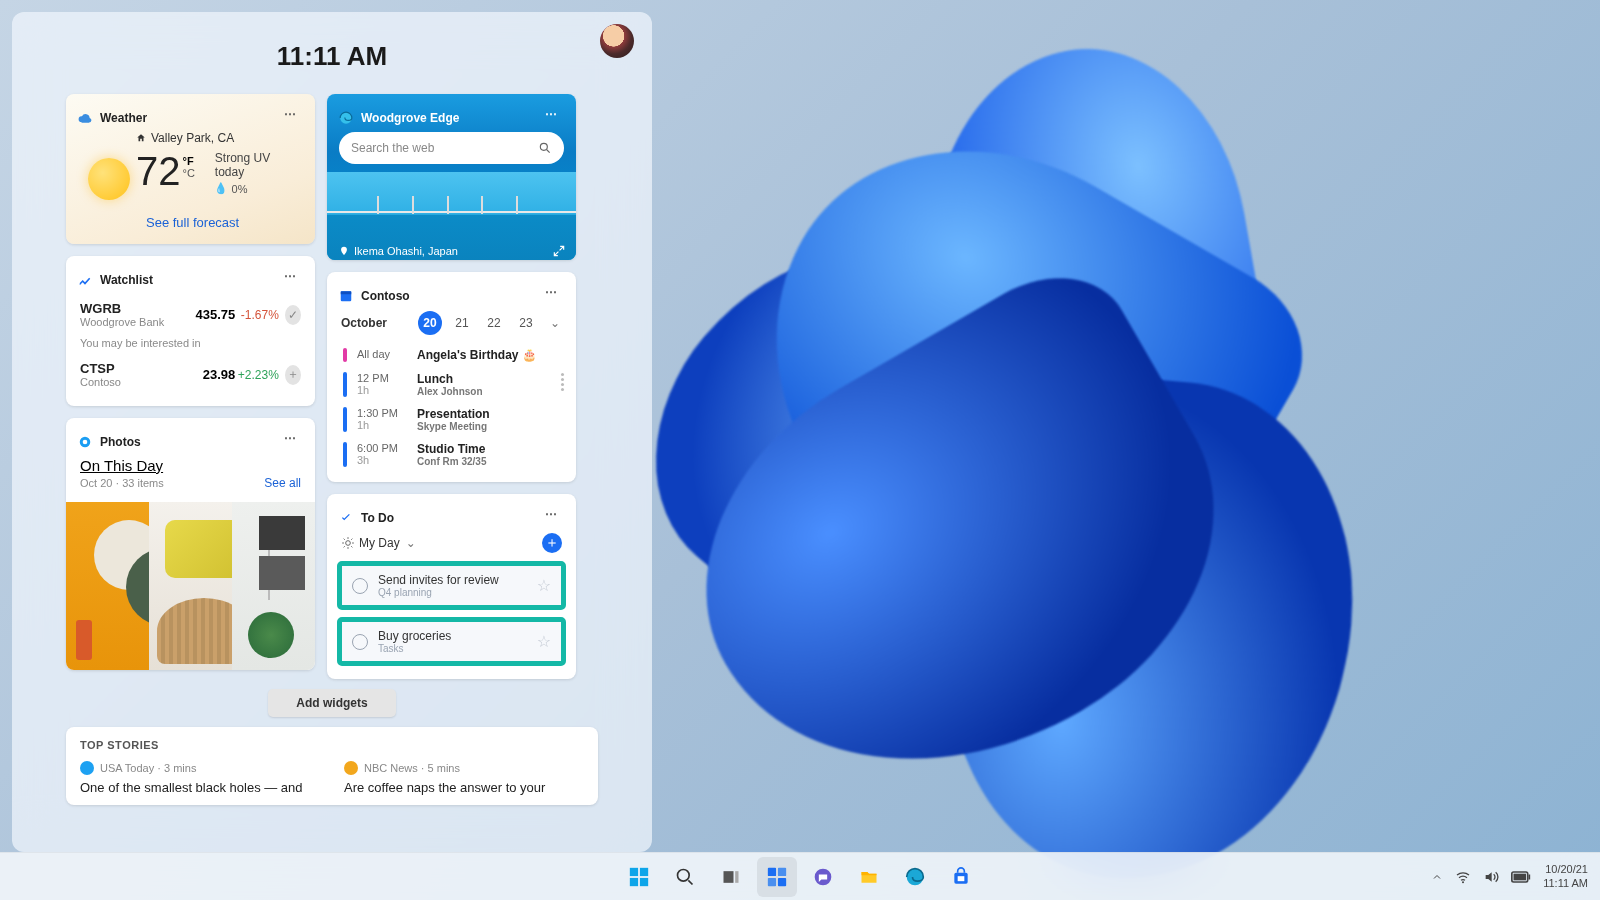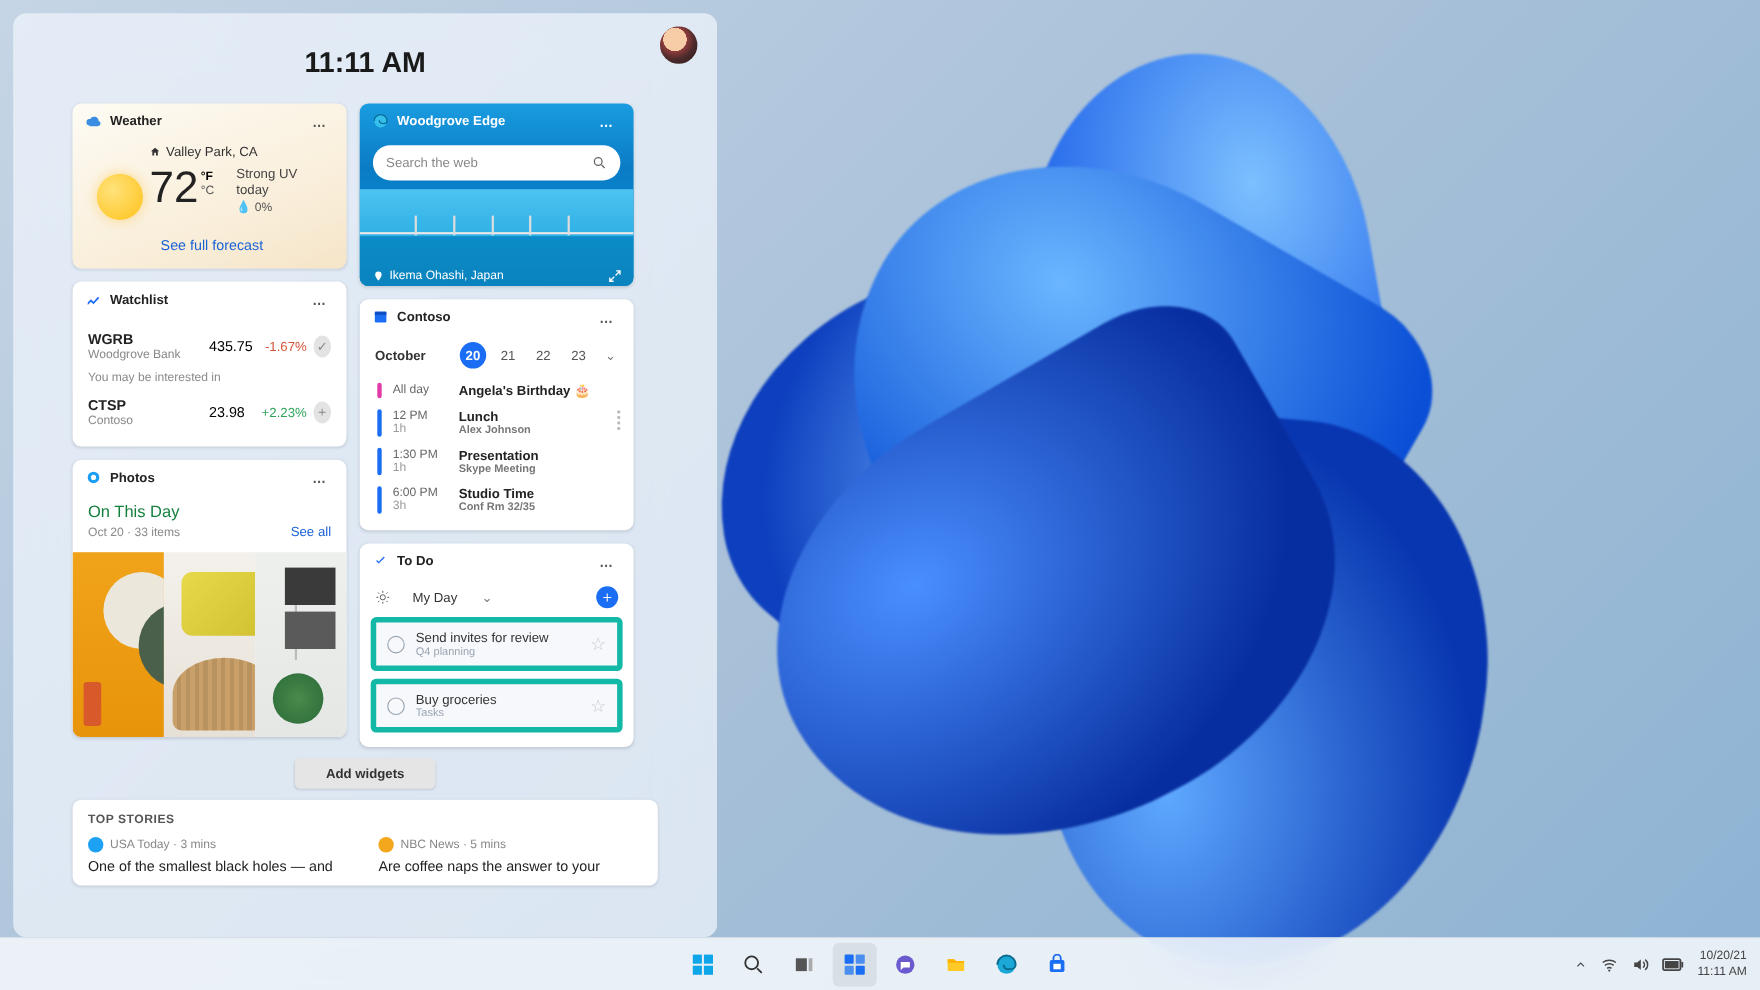--- a/index.html
+++ b/index.html
@@ -28,21 +28,21 @@
     padding: 20px 54px 0 54px;
     overflow: hidden;
   }
   .panel-header { display: flex; align-items: center; justify-content: center; position: relative; height: 48px; margin-bottom: 14px; }
   .panel-time { font-size: 26px; font-weight: 600; color: #1a1a1a; }
   .avatar { position: absolute; right: -36px; top: -8px; width: 34px; height: 34px; border-radius: 50%; background: radial-gradient(circle at 40% 35%, #f6cda6 35%, #8e3b3b 36%, #4b2a2a 60%, #2a1a1a); }
 
   .widget-grid { display:grid; grid-template-columns: 249px 249px; gap: 12px; align-items: start; }
   .col { display:flex; flex-direction:column; gap:12px; }
   .card { background:#fff; border-radius:8px; box-shadow: 0 1px 3px rgba(0,0,0,.12); overflow:hidden; position:relative; }
-  .card-head { display:flex; align-items:flex-start; gap:8px; padding: 9px 12px 6px; font-size:12px; font-weight:600; color:#222; }
+  .card-head { display:flex; align-items:flex-end; gap:8px; padding: 9px 12px 6px; font-size:12px; font-weight:600; color:#222; }
   .card-head .more { margin-left:auto; width:26px; height:22px; border-radius:4px; display:flex; align-items:center; justify-content:center; cursor:pointer; color:#555;}
   .ico { width:14px; height:14px; display:inline-flex; align-items:center; justify-content:center; }
 
   
   .weather-card { background: linear-gradient(160deg,#fdfbf3,#f9edd8 70%,#f5e5c8); }
   .weather-body { padding: 0 16px 6px 70px; }
   .loc { font-size:12px; color:#333; display:flex; gap:5px; align-items:center;}
   .wrow { display:flex; align-items:flex-start; gap:20px; margin-top:6px;}
   .sun { position:absolute; left:22px; top:64px; width:42px; height:42px; border-radius:50%; background: radial-gradient(circle at 35% 35%, #ffe27a, #ffc21a); box-shadow: 0 0 12px rgba(255,180,0,.4);}
   .temp { display:flex; align-items:flex-start; }
@@ -64,21 +64,21 @@
   .edge-scene .pillar{position:absolute;top:26%;width:2px;height:18px;background:#ddd;}
   .edge-loc{position:absolute;left:12px;bottom:9px;font-size:11px;display:flex;gap:5px;align-items:center;}
   .expand{position:absolute;right:10px;bottom:8px;color:#fff;cursor:pointer;}
 
   
   .watch-body{padding:2px 14px 12px;}
   .wrowi{display:flex;align-items:center;font-size:13px; padding:6px 0;}
   .wname{flex:0 0 110px;}
   .wtick{font-weight:600;color:#222;font-size:13px;}
   .wco{font-size:11px;color:#888;}
-  .wprice{width:56px;text-align:left;font-weight:400;}
+  .wprice{width:56px;text-align:right;font-weight:700;}
   .wchg{width:54px;text-align:right;font-size:12px;}
   .neg{color:#d4533a;} .pos{color:#2fa35a;}
   .waction{width:20px;height:20px;margin-left:6px;border-radius:50%;background:#e3e3e3;display:flex;align-items:center;justify-content:center;font-size:12px;color:#888;}
   .wnote{font-size:11px;color:#8a8a8a;margin:3px 0 6px;}
 
   
   .cal-month-row{display:flex;align-items:center;gap:10px;padding:2px 14px 8px;font-size:12px;}
   .cal-month{font-weight:600;color:#333;margin-right:auto;}
   .cal-day{width:24px;height:24px;display:flex;align-items:center;justify-content:center;border-radius:50%;font-size:12px;color:#555;cursor:pointer;}
   .cal-day.sel{background:#1b6ef3;color:#fff;font-weight:600;}
@@ -89,41 +89,41 @@
   .ev .t{width:50px;font-size:11px;color:#666;}
   .ev .t .dur{color:#9a9a9a;}
   .ev .d{font-size:12px;}
   .ev .d .ti{font-weight:600;color:#222;}
   .ev .d .sub{color:#777;font-size:10px;font-weight:bold;}
   .ev .handle{position:absolute;right:0;top:6px;display:flex;flex-direction:column;gap:2px;}
   .ev .handle span{width:3px;height:3px;border-radius:50%;background:#bbb;}
 
   
   .ph-body{padding:0 14px 4px;}
-  .ph-title{font-size:15px;color:#15803d;margin-top:2px;}
+  .ph-title{font-size:15px;color:#000000;margin-top:2px;text-decoration:underline;}
   .ph-sub-row{display:flex;align-items:baseline;justify-content:space-between;margin-top:2px;margin-bottom:8px;}
   .ph-sub{font-size:11px;color:#8a8a8a;}
   .see-all{font-size:12px;color:#1b62d6;cursor:pointer;}
   .thumbs{display:flex;height:168px;margin:0 -0px -0px;}
   .th{flex:1;position:relative;overflow:hidden;}
   .th1{background:linear-gradient(#f0a31a,#e8940a);}
   .th1::before{content:"";position:absolute;left:28px;top:18px;width:70px;height:70px;border-radius:50%;background:#ece7db;}
   .th1::after{content:"";position:absolute;left:60px;top:46px;width:78px;height:78px;border-radius:50%;background:#4a604a;}
   .th1 .bottle{position:absolute;left:10px;bottom:10px;width:16px;height:40px;background:#d85a2a;border-radius:3px;}
   .th2{background:linear-gradient(#f4f1ec,#e6e0d6);}
   .th2 .pillow{position:absolute;left:16px;top:18px;width:80px;height:58px;border-radius:10px;background:linear-gradient(135deg,#e7d94a,#d0c030);}
   .th2 .chair{position:absolute;left:8px;bottom:6px;width:94px;height:66px;border-radius:50% 50% 8px 8px;background:repeating-linear-gradient(90deg,#caa06a 0 4px,#b8925f 4px 8px);}
   .th3{background:linear-gradient(#eef0ee,#e4e7e4);}
   .th3 .frame1{position:absolute;right:10px;top:14px;width:46px;height:34px;background:#3a3a3a;}
   .th3 .frame2{position:absolute;right:10px;top:54px;width:46px;height:34px;background:#5a5a5a;}
   .th3 .plant{position:absolute;left:16px;bottom:12px;width:46px;height:46px;border-radius:50%;background:radial-gradient(#4a8a4a,#2a6a3a);}
   .th3 .cord{position:absolute;left:36px;top:18px;width:2px;height:80px;background:#bbb;}
 
   
-  .todo-sub{display:flex;align-items:center;gap:20px;padding:2px 14px 8px;font-size:12px;color:#333;}
+  .todo-sub{display:flex;align-items:center;gap:4px;padding:2px 14px 8px;font-size:12px;color:#333;}
   .todo-sub .plus{margin-left:auto;width:20px;height:20px;border-radius:50%;background:#1b6ef3;color:#fff;display:flex;align-items:center;justify-content:center;font-size:14px;cursor:pointer;}
   .task{margin:0 10px 7px;background:#f6f8fb;border:5px solid #14b8a6;border-radius:5px;display:flex;align-items:center;gap:10px;padding:7px 10px;}
   .task .circ{width:16px;height:16px;border:1.5px solid #9aa4b2;border-radius:50%;}
   .task .tx .tt{font-size:12px;color:#333;}
   .task .tx .ts{font-size:10px;color:#9aa4b2;}
   .task .star{margin-left:auto;color:#c3c9d3;cursor:pointer;}
 
   .add-widgets{margin:10px auto 10px;display:block;background:#e5e5e5;border:none;border-radius:5px;padding:7px 28px;font-size:12px;font-weight:600;color:#333;box-shadow:0 1px 2px rgba(0,0,0,.12);cursor:pointer;}
 
   .stories{background:#fff;border-radius:8px;box-shadow:0 1px 3px rgba(0,0,0,.12);padding:12px 14px 8px;margin-top:2px;}

